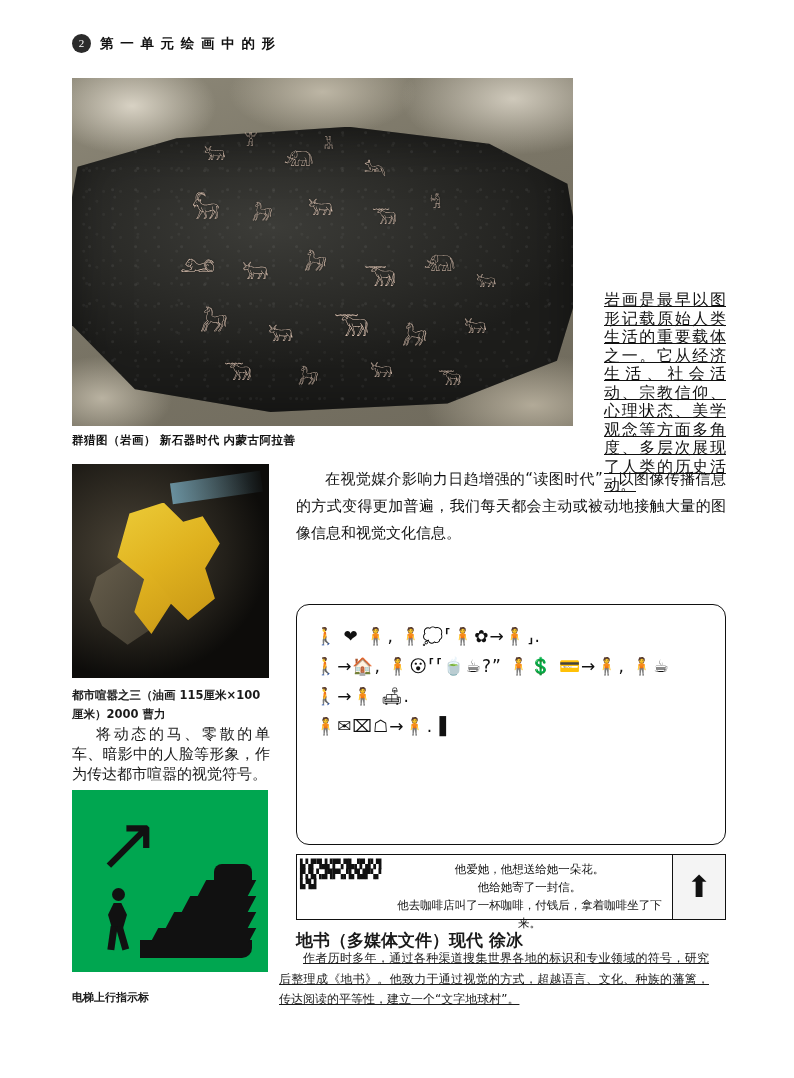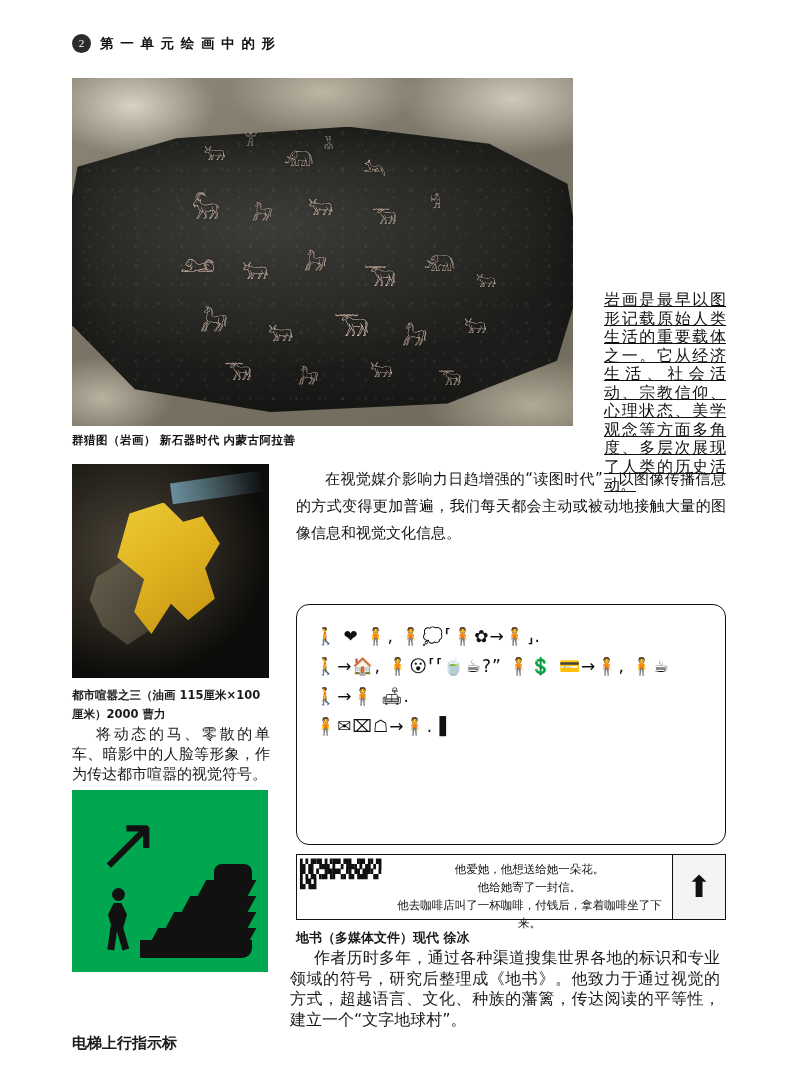--- a/index.html
+++ b/index.html
@@ -273,23 +273,22 @@
     position: absolute;
     left: 19px; top: 38px;
     width: 7px; height: 24px;
     background: #111;
     transform: rotate(-16deg);
   }
   .cap-sign {
     position: absolute;
     left: 72px;
     top: 990px;
-    font-size: 15px;
+    font-size: 11px;
     font-weight: bold;
-    margin-top: 44px;
   }
 
   
   .panel {
     position: absolute;
     left: 296px;
     top: 604px;
     width: 430px;
     height: 241px;
     border: 1.6px solid #111;
@@ -356,32 +355,33 @@
     transform: translate(-50%,-50%);
     font-size: 30px;
     line-height: 1;
     color: #111;
   }
 
   .cap-book {
     position: absolute;
     left: 296px;
     top: 929px;
-    font-size: 13px;
+    font-size: 17px;
     font-weight: bold;
   }
   .para-book {
     position: absolute;
-    left: 290px;
+    left: 279px;
     top: 948px;
     width: 430px;
-    font-size: 16px;
+    font-size: 12px;
     line-height: 20.5px;
     text-align: justify;
     text-indent: 24px;
+    text-decoration: underline;
   }
 </style>
 </head>
 <body>
 
 <div class="page">
 
   <div class="header">
     <div class="page-num-badge">2</div>
     <div class="header-title">第 一 单 元   绘 画 中 的 形</div>

